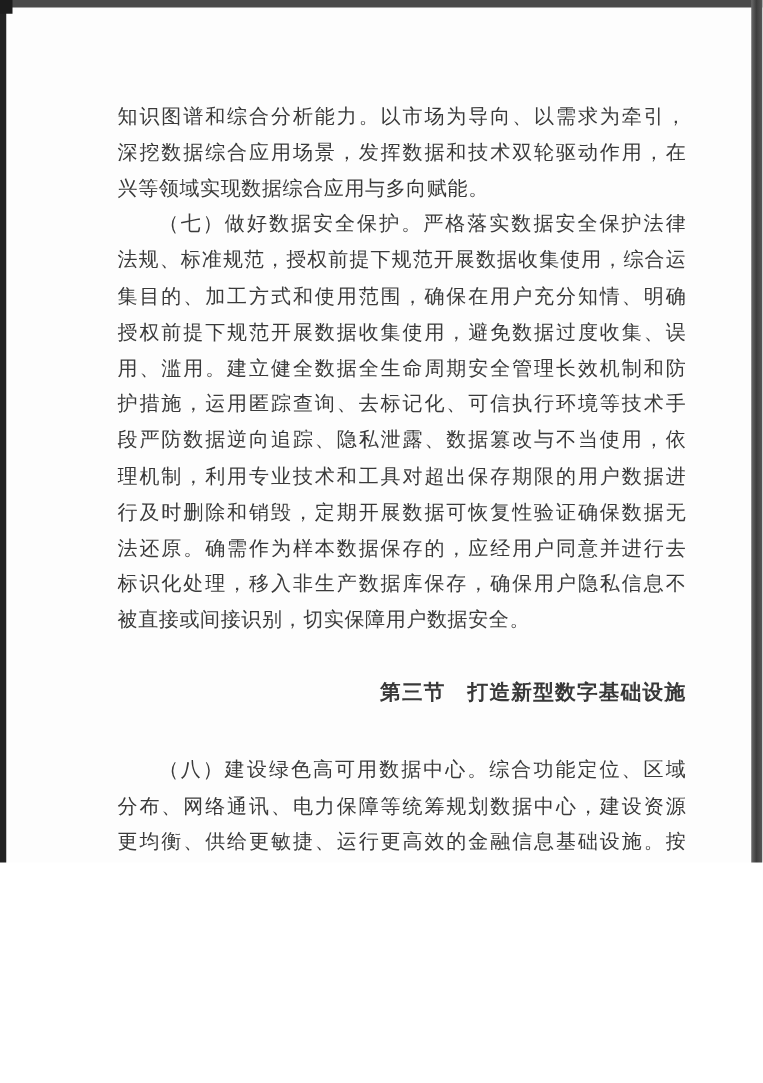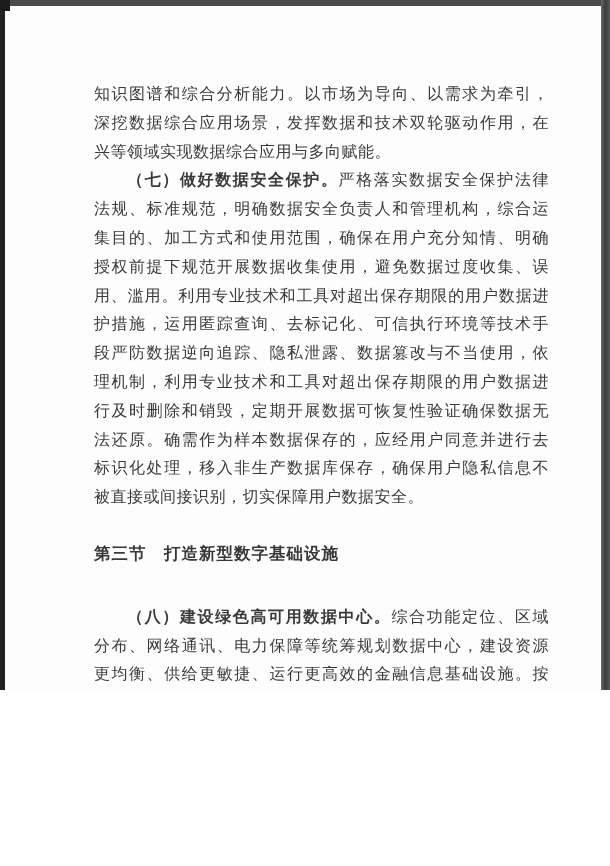--- a/index.html
+++ b/index.html
@@ -52,27 +52,27 @@
     height: 28.8px;
     overflow: hidden;
   }
   .line.short {
     text-align-last: left;
   }
   .line.indent {
     text-indent: 33px;
   }
   .lead {
-    font-weight: 700;
+    font-weight: 400;
   }
   .spacer-a { height: 28px; }
   .spacer-b { height: 34px; }
   .heading {
     height: 28.8px;
-    text-align: left;
+    text-align: right;
     font-weight: bold;
     font-size: 16.5px;
     color: #383838;
     letter-spacing: 1px;
   }
   .page-number {
     position: absolute;
     left: 96px;
     top: 798px;
     font-size: 13px;
@@ -91,24 +91,24 @@
   <div class="edge-corner-tl"></div>
   <div class="edge-right"></div>
 
   <div class="content">
 
     <div class="line">知识图谱和综合分析能力。以市场为导向、以需求为牵引，</div>
     <div class="line">深挖数据综合应用场景，发挥数据和技术双轮驱动作用，在</div>
     <div class="line short">兴等领域实现数据综合应用与多向赋能。</div>
 
     <div class="line indent"><span class="lead">（七）做好数据安全保护。</span><span>严格落实数据安全保护法律</span></div>
-    <div class="line">法规、标准规范，明确数据安全负责人和管理机构，综合运</div>
+    <div class="line">法规、标准规范，授权前提下规范开展数据收集使用，综合运</div>
     <div class="line">集目的、加工方式和使用范围，确保在用户充分知情、明确</div>
     <div class="line">授权前提下规范开展数据收集使用，避免数据过度收集、误</div>
-    <div class="line">用、滥用。利用专业技术和工具对超出保存期限的用户数据进</div>
+    <div class="line">用、滥用。建立健全数据全生命周期安全管理长效机制和防</div>
     <div class="line">护措施，运用匿踪查询、去标记化、可信执行环境等技术手</div>
     <div class="line">段严防数据逆向追踪、隐私泄露、数据篡改与不当使用，依</div>
     <div class="line">理机制，利用专业技术和工具对超出保存期限的用户数据进</div>
     <div class="line">行及时删除和销毁，定期开展数据可恢复性验证确保数据无</div>
     <div class="line">法还原。确需作为样本数据保存的，应经用户同意并进行去</div>
     <div class="line">标识化处理，移入非生产数据库保存，确保用户隐私信息不</div>
     <div class="line short">被直接或间接识别，切实保障用户数据安全。</div>
 
     <div class="spacer-a"></div>
     <div class="heading">第三节　打造新型数字基础设施</div>

